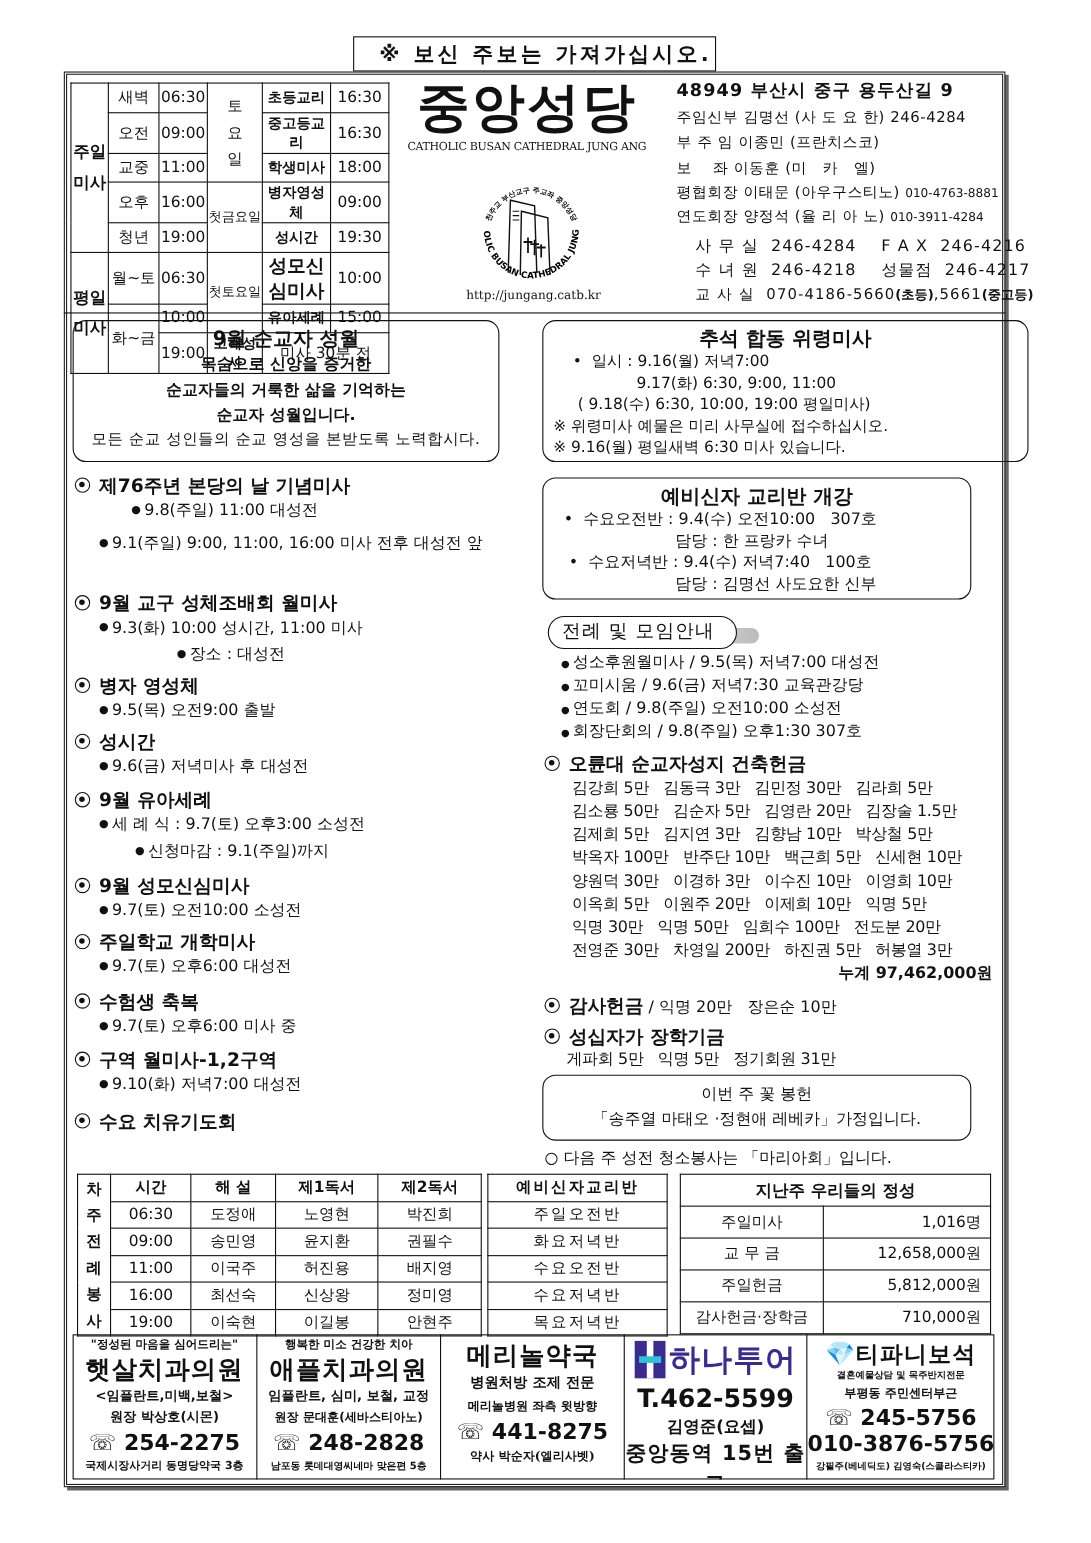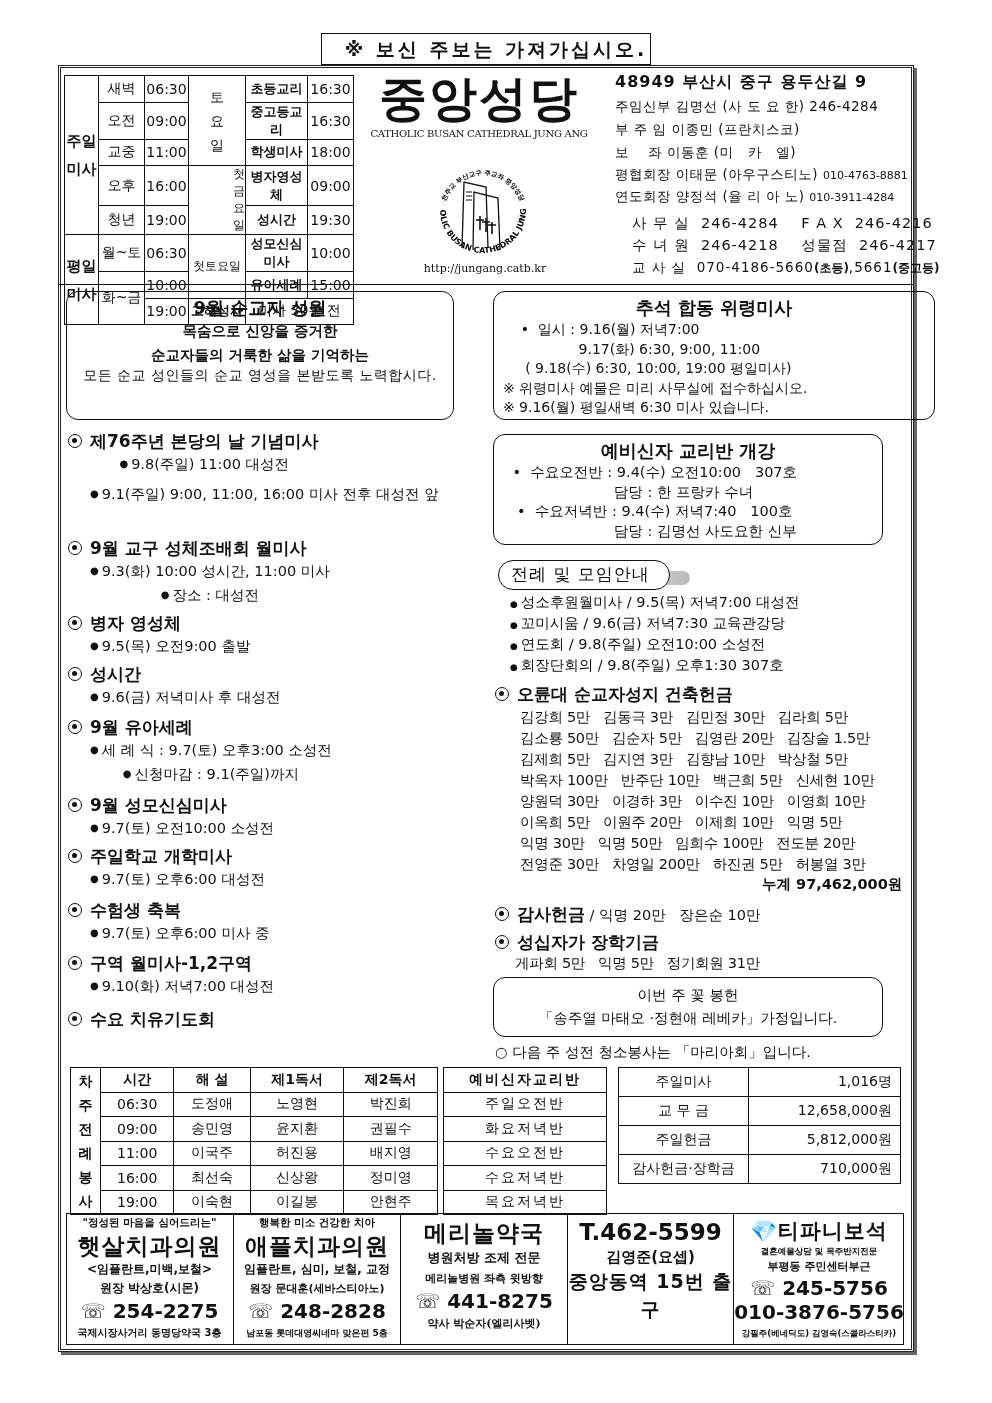--- a/index.html
+++ b/index.html
@@ -115,36 +115,36 @@
   </tr>
   <tr>
     <td>교중</td>
     <td>11:00</td>
     <td class="b">학생미사</td>
     <td>18:00</td>
   </tr>
   <tr>
     <td>오후</td>
     <td>16:00</td>
-    <td rowspan="2" style="font-size:12px;padding-left:44px;">첫금요일</td>
+    <td rowspan="2" style="font-size:12px;">첫금요일</td>
     <td class="b">병자영성체</td>
     <td>09:00</td>
   </tr>
   <tr>
     <td>청년</td>
     <td>19:00</td>
     <td class="b">성시간</td>
     <td>19:30</td>
   </tr>
   <tr>
     <td rowspan="3" class="lbl"><span>평일</span><br><span>미사</span></td>
     <td>월~토</td>
     <td>06:30</td>
     <td rowspan="2" style="font-size:12px;">첫토요일</td>
-    <td class="b" style="font-size:13px;">성모신심미사</td>
+    <td class="b" style="font-size:17px;">성모신심미사</td>
     <td>10:00</td>
   </tr>
   <tr>
     <td rowspan="2">화~금</td>
     <td>10:00</td>
     <td class="b">유아세례</td>
     <td>15:00</td>
   </tr>
   <tr>
     <td>19:00</td>
@@ -177,20 +177,21 @@
 <div class="abs staff" style="top:166px;"><span>평협회장</span> <span>이태문 (아우구스티노)</span> <span class="ph">010-4763-8881</span></div>
 <div class="abs staff" style="top:188px;"><span>연도회장</span> <span>양정석 (율 리 아 노)</span> <span class="ph">010-3911-4284</span></div>
 <div class="abs office" style="top:214px;white-space:pre;">사 무 실  246-4284    F A X  246-4216</div>
 <div class="abs office" style="top:236px;white-space:pre;">수 녀 원  246-4218    성물점  246-4217</div>
 <div class="abs office" style="top:259px;white-space:pre;font-size:13.5px;"><span>교 사 실  070-4186-5660</span><small>(초등)</small><span>,5661</span><small>(중고등)</small></div>
 
 <div id="martyr-box" class="abs rbox">
   <div class="ttl">9월 순교자 성월</div>
   <div class="l">목숨으로 신앙을 증거한</div>
   <div class="l">순교자들의 거룩한 삶을 기억하는</div>
+  <div class="l">순교자 성월입니다.</div>
   <div class="last">모든 순교 성인들의 순교 영성을 본받도록 노력합시다.</div>
 </div>
 
 <div id="chuseok-box" class="abs rbox">
   <div class="ttl">추석 합동 위령미사</div>
   <div class="ln">      •  일시 : 9.16(월) 저녁7:00</div>
   <div class="ln">                   9.17(화) 6:30, 9:00, 11:00</div>
   <div class="ln">       ( 9.18(수) 6:30, 10:00, 19:00 평일미사)</div>
   <div class="ln">  ※ 위령미사 예물은 미리 사무실에 접수하십시오.</div>
   <div class="ln">  ※ 9.16(월) 평일새벽 6:30 미사 있습니다.</div>
@@ -337,20 +338,23 @@
         <td>수요저녁반</td>
       </tr>
   <tr>
         <td>목요저녁반</td>
       </tr>
 </tbody>
   </table>
 
 <table id="offering-table" class="abs grid">
   <tbody>
+      <tr>
+        <th colspan="2">지난주 우리들의 정성</th>
+      </tr>
   <tr>
         <td style="width:130px;">주일미사</td>
         <td class="v">1,016명</td>
       </tr>
   <tr>
         <td>교 무 금</td>
         <td class="v">12,658,000원</td>
       </tr>
   <tr>
         <td>주일헌금</td>
@@ -381,20 +385,21 @@
   <div class="xs" style="font-size:9px;">남포동 롯데대영씨네마 맞은편 5층</div>
 </div>
 <div class="abs ad" style="left:401px;width:167px;">
   <div class="big" style="margin-top:6px;">메리놀약국</div>
   <div class="s serif" style="font-size:13px;line-height:22px;">병원처방 조제 전문</div>
   <div class="s serif" style="font-size:11px;">메리놀병원 좌측 윗방향</div>
   <div class="tel">☏ 441-8275</div>
   <div class="s serif" style="font-size:11px;">약사 박순자(엘리사벳)</div>
 </div>
 <div class="abs ad" style="left:568px;width:166px;">
+  <div style="margin-top:6px;"><span class="hana-logo"></span><span class="big" style="color:#3b2a8f;font-size:28px;vertical-align:middle;">하나투어</span></div>
   <div class="tel" style="font-size:23px;line-height:30px;margin-top:4px;">T.462-5599</div>
   <div class="s" style="font-size:15px;line-height:20px;">김영준(요셉)</div>
   <div class="big" style="font-size:19px;">중앙동역 15번 출구</div>
 </div>
 <div class="abs ad" style="left:734px;width:170px;border-right:none;">
   <div style="margin-top:4px;"><span style="font-size:22px;color:#999;vertical-align:middle;">💎</span><span class="big" style="font-size:21px;vertical-align:middle;">티파니보석</span></div>
   <div class="xs" style="font-size:8.5px;line-height:12px;">결혼예물상담 및 목주반지전문</div>
   <div class="s" style="font-size:11px;">부평동 주민센터부근</div>
   <div class="tel" style="line-height:24px;">☏ 245-5756</div>
   <div class="tel" style="line-height:24px;">010-3876-5756</div>

